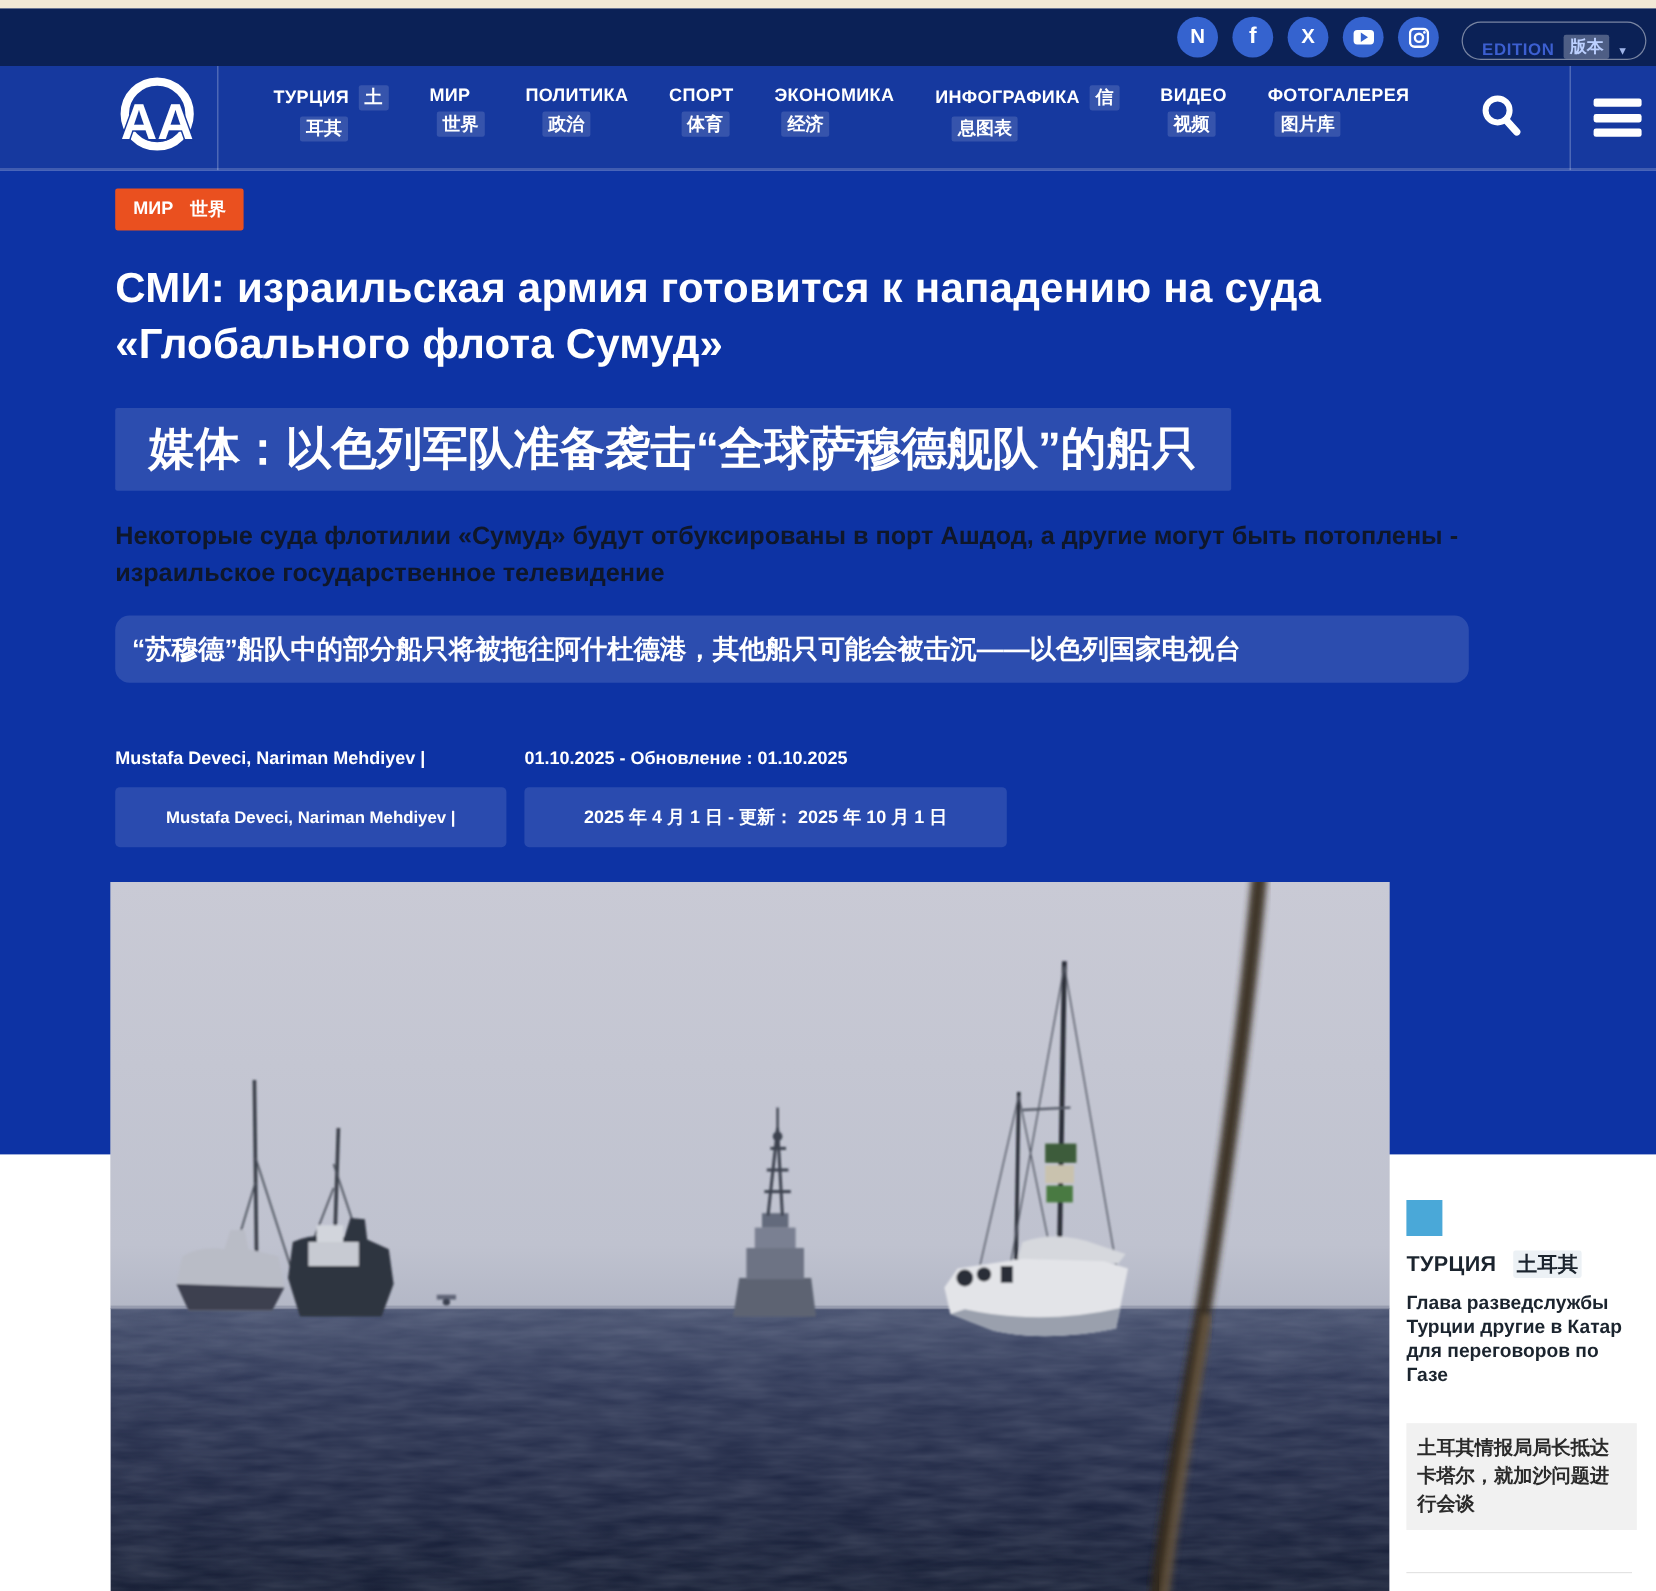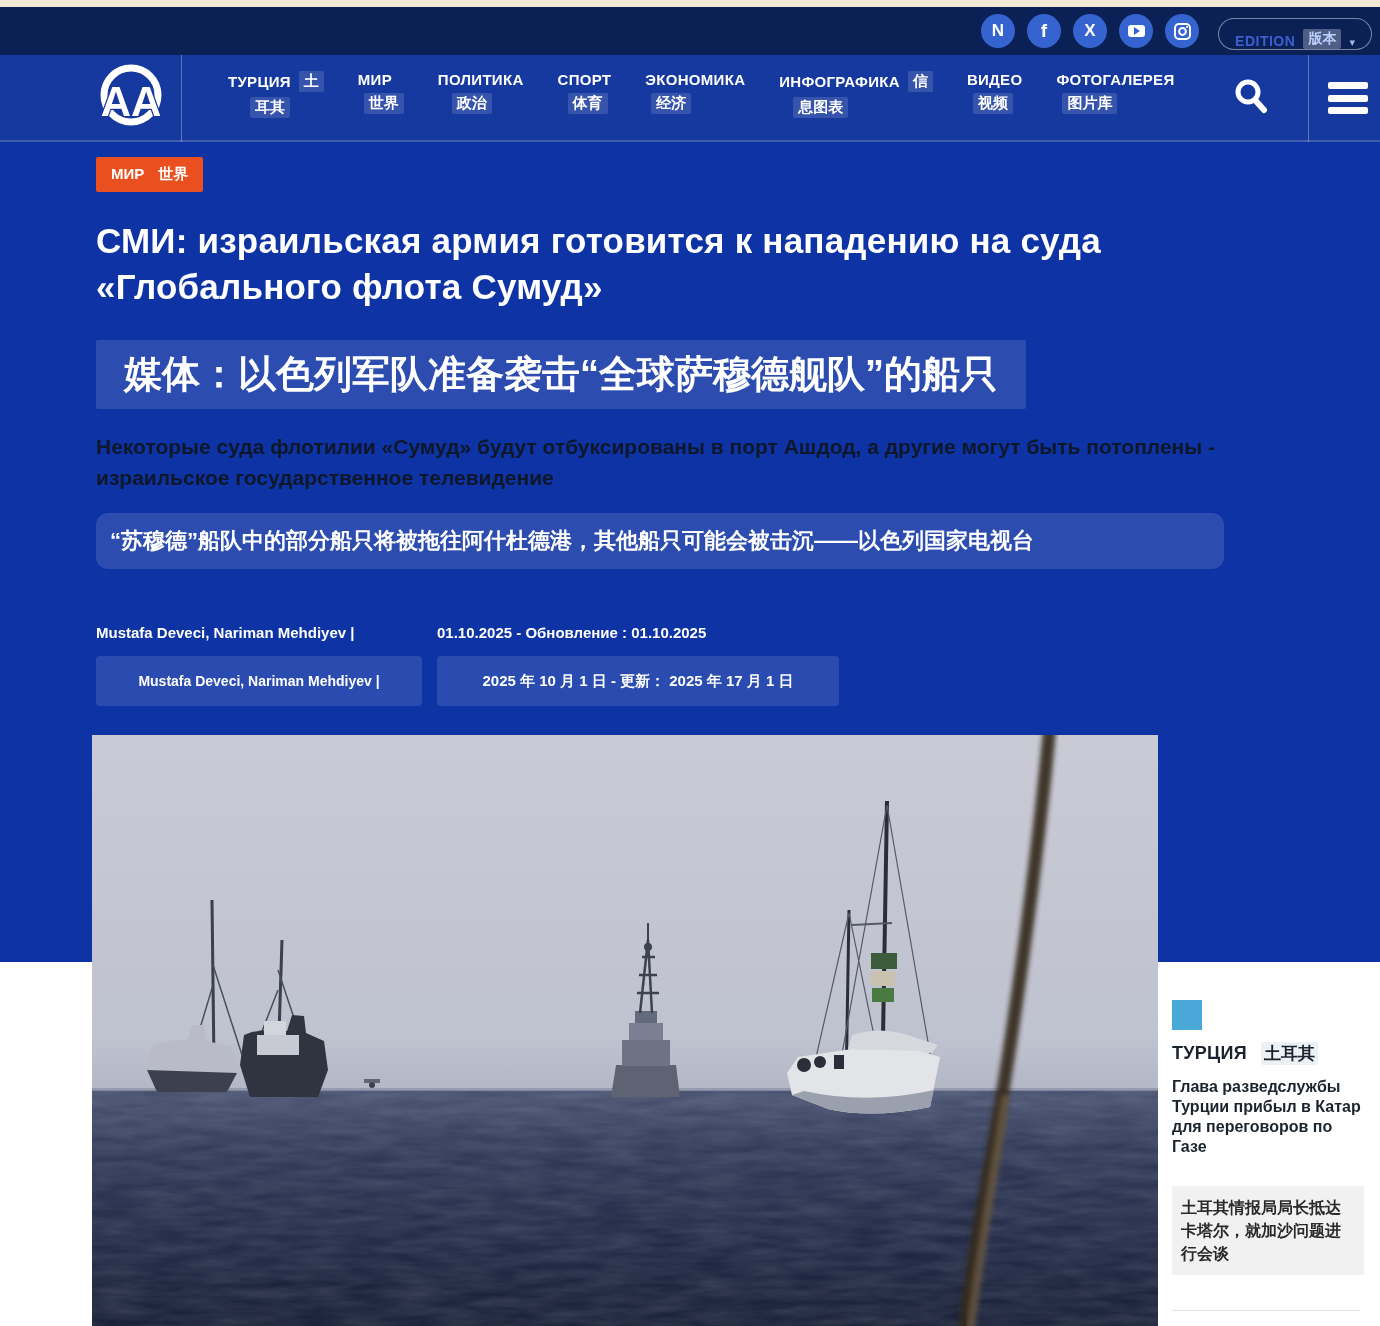--- a/index.html
+++ b/index.html
@@ -191,21 +191,21 @@
   </div>
 
   <h1 class="h1-ru">СМИ: израильская армия готовится к нападению на суда «Глобального флота Сумуд»</h1>
   <div class="title-cn">媒体：以色列军队准备袭击“全球萨穆德舰队”的船只</div>
   <div class="sub-ru">Некоторые суда флотилии «Сумуд» будут отбуксированы в порт Ашдод, а другие могут быть потоплены - израильское государственное телевидение</div>
   <div class="sub-cn">“苏穆德”船队中的部分船只将被拖往阿什杜德港，其他船只可能会被击沉——以色列国家电视台</div>
 
   <div class="byline-row">Mustafa Deveci, Nariman Mehdiyev  |</div>
   <div class="date-row">01.10.2025 - Обновление : 01.10.2025</div>
   <div class="byline-box">Mustafa Deveci, Nariman Mehdiyev |</div>
-  <div class="date-box">2025 年 10 月 1 日 - 更新： 2025 年 17 月 1 日</div>
+  <div class="date-box">2025 年 4 月 1 日 - 更新： 2025 年 10 月 1 日</div>
 
   <div class="photo">
     <svg width="1066" height="591" viewBox="0 0 1066 591">
       <defs>
         <linearGradient id="sky" x1="0" y1="0" x2="0" y2="1">
           <stop offset="0" stop-color="#c9cad5"></stop>
             <stop offset="0.85" stop-color="#bfc2cf"></stop>
             <stop offset="1" stop-color="#b3b7c6"></stop>
         </linearGradient>
         <linearGradient id="sea" x1="0" y1="0" x2="0" y2="1">
@@ -279,19 +279,19 @@
       <path d="M914,360 C 902,440 886,530 878,600" stroke="#7c6649" stroke-width="9" fill="none" filter="url(#ropeblur)" opacity="0.6"></path>
     </svg>
   </div>
 
   <div class="sidebar">
     <div class="side-thumb"></div>
     <div class="side-section">
       <span class="side-section-ru">ТУРЦИЯ</span>
       <span class="side-section-cn">土耳其</span>
     </div>
-    <div class="side-headline">Глава разведслужбы Турции прибыл в Катар для переговоров по Газе</div>
+    <div class="side-headline">Глава разведслужбы Турции другие в Катар для переговоров по Газе</div>
     <div class="side-cnbox">土耳其情报局局长抵达卡塔尔，就加沙问题进行会谈</div>
     <div class="side-divider"></div>
 
   </div>
 
 </div>
 
 </body></html>

